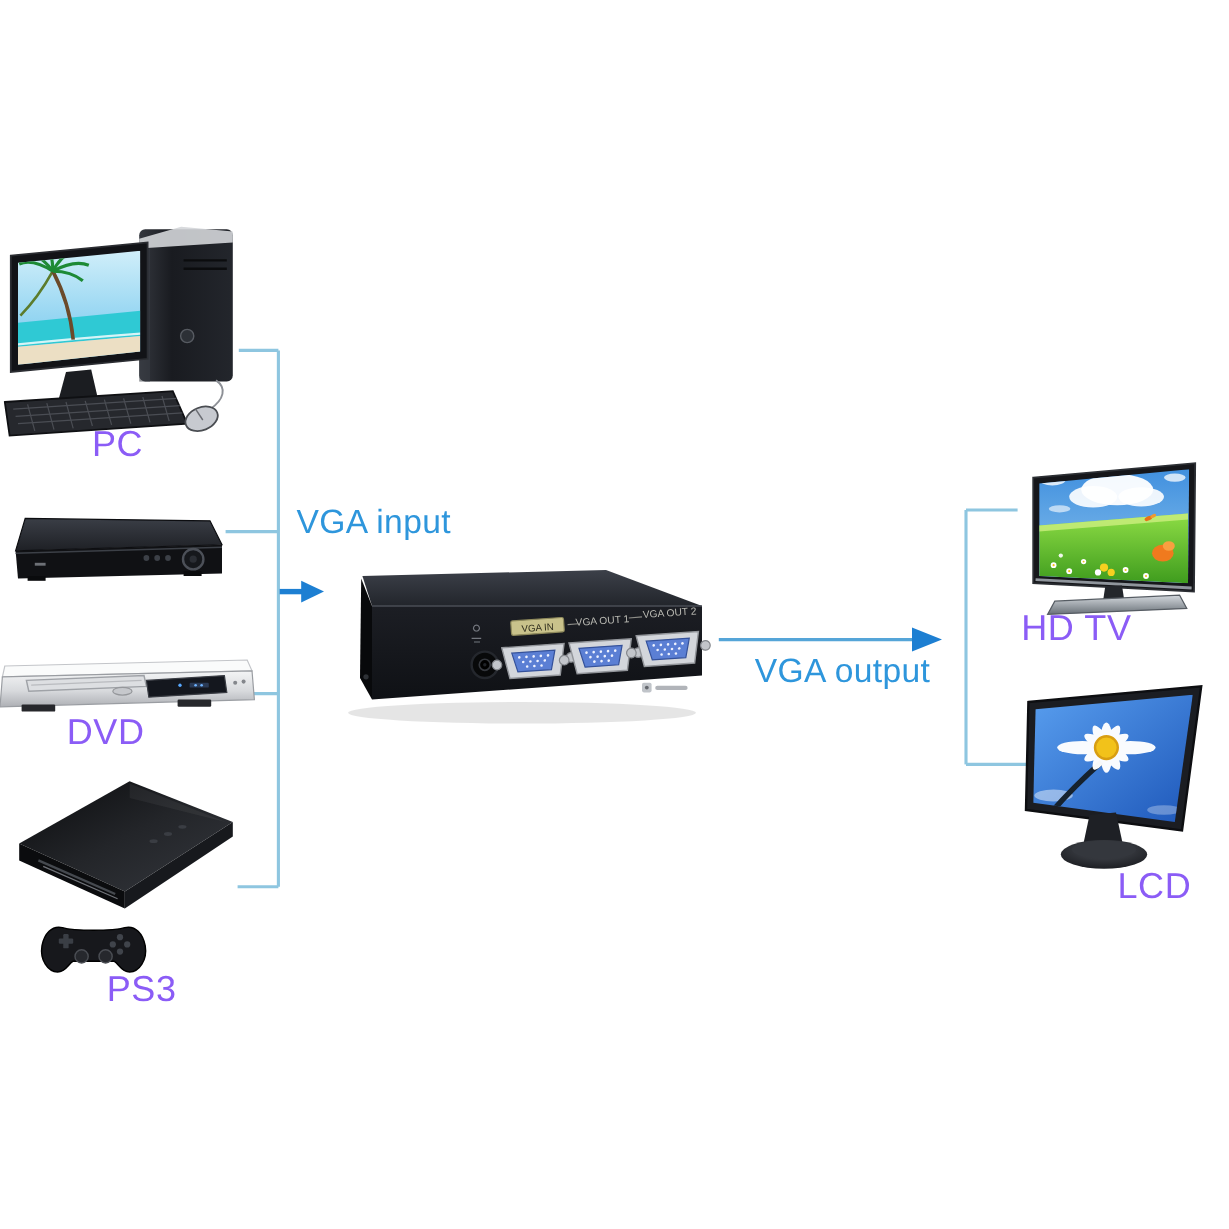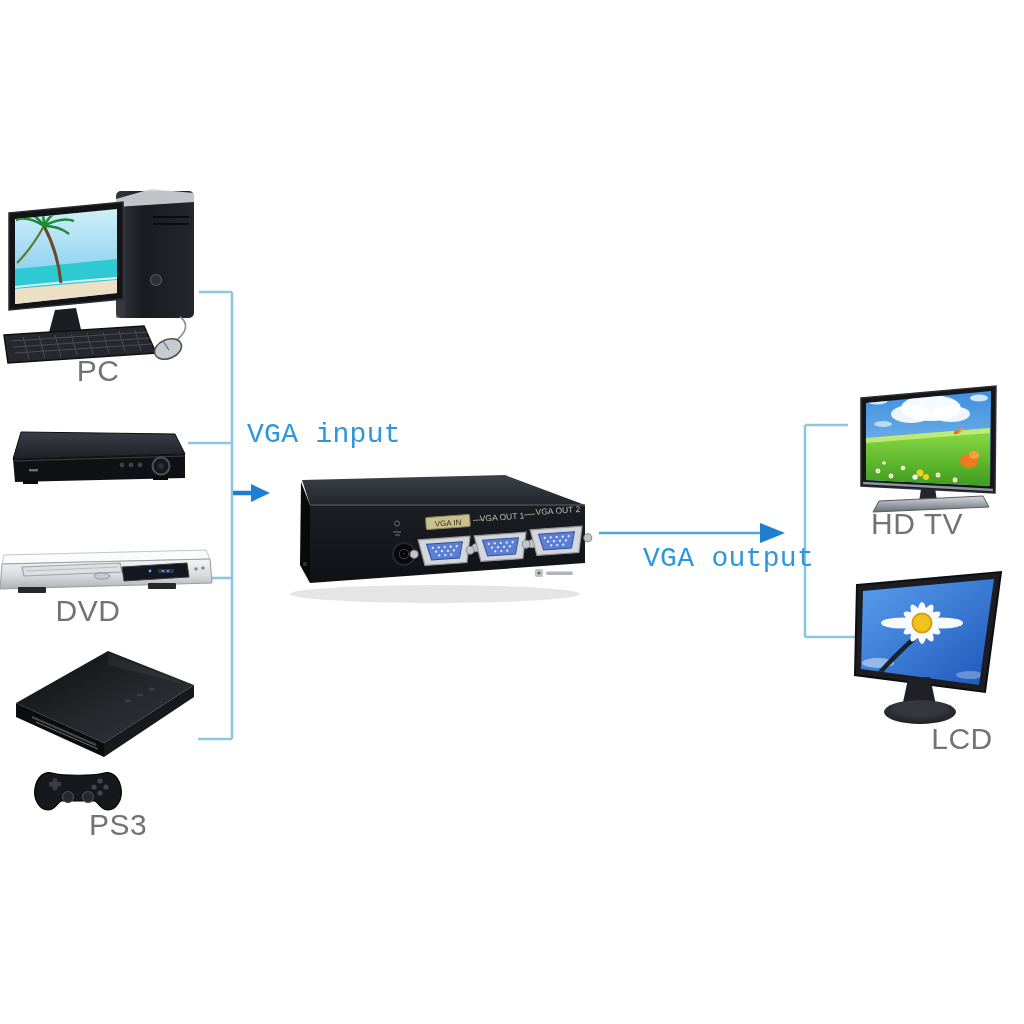--- a/index.html
+++ b/index.html
@@ -2,25 +2,25 @@
 <html><head>
 <meta charset="utf-8">
 <style>
   html,body{margin:0;padding:0;background:#ffffff;}
   #canvas{
     position:relative;width:1024px;height:1024px;background:#ffffff;overflow:hidden;
     font-family:"Liberation Sans", sans-serif;
   }
   .abs{position:absolute;}
   .device-label{
-    position:absolute;text-align:center;color:#737373;
+    position:absolute;text-align:center;color:#8b5cf6;
     font-size:30px;letter-spacing:.5px;line-height:1;
   }
   .flow-label{
-    position:absolute;color:#2e96dc;font-size:28px;line-height:1;letter-spacing:.3px;font-family:Liberation Mono, monospace;
+    position:absolute;color:#2e96dc;font-size:28px;line-height:1;letter-spacing:.3px;
   }
   svg{display:block;}
 </style>
 </head>
 <body>
 
 <div id="canvas">
 
   <svg class="abs" style="left:0;top:0" width="1024" height="1024" viewBox="0 0 1024 1024">
 
@@ -361,21 +361,21 @@
         <ellipse cx="114" cy="56" rx="3.4" ry="1.8" fill="#e87018" transform="rotate(-25 114 56)"></ellipse>
         <ellipse cx="118" cy="54" rx="2.6" ry="1.4" fill="#f09a30" transform="rotate(-25 118 54)"></ellipse>
       </g>
     </g>
     <line x1="20" y1="107" x2="150" y2="114" stroke="#8f959c" stroke-width="2.4"></line>
     <g>
       <polygon points="78,113 92,112 94,125 76,126" fill="#23262b"></polygon>
       <polygon points="36,125 140,120 146,131 30,136" fill="url(#gTvBase)" stroke="#565c63" stroke-width="1"></polygon>
     </g>
   </svg>
-  <div class="device-label" style="left:857px;top:509px;width:120px">HD TV</div>
+  <div class="device-label" style="left:837px;top:509px;width:120px">HD TV</div>
 
   <svg class="abs" style="left:850px;top:565px" width="158" height="165" viewBox="0 0 158 165">
     <defs>
       <linearGradient id="gLcdBg" x1="0" y1="0" x2="1" y2="1">
         <stop offset="0" stop-color="#5aa0f0"></stop>
           <stop offset="1" stop-color="#1c55b8"></stop>
       </linearGradient>
       <radialGradient id="gLcdBase" cx=".5" cy=".35" r=".8">
         <stop offset="0" stop-color="#4a4e55"></stop>
           <stop offset="1" stop-color="#131418"></stop>
@@ -403,15 +403,15 @@
     </g>
     <g>
       <polygon points="58,114 80,112 86,140 52,142" fill="#1e2025"></polygon>
       <ellipse cx="70" cy="147" rx="36" ry="12" fill="url(#gLcdBase)"></ellipse>
       <ellipse cx="70" cy="143" rx="27" ry="7.5" fill="#34373d"></ellipse>
     </g>
   </svg>
   <div class="device-label" style="left:902px;top:724px;width:120px">LCD</div>
 
   <div class="flow-label" style="left:247px;top:421px">VGA input</div>
-  <div class="flow-label" style="left:643px;top:545px">VGA output</div>
+  <div class="flow-label" style="left:629px;top:545px">VGA output</div>
 
 </div>
 
 </body></html>

